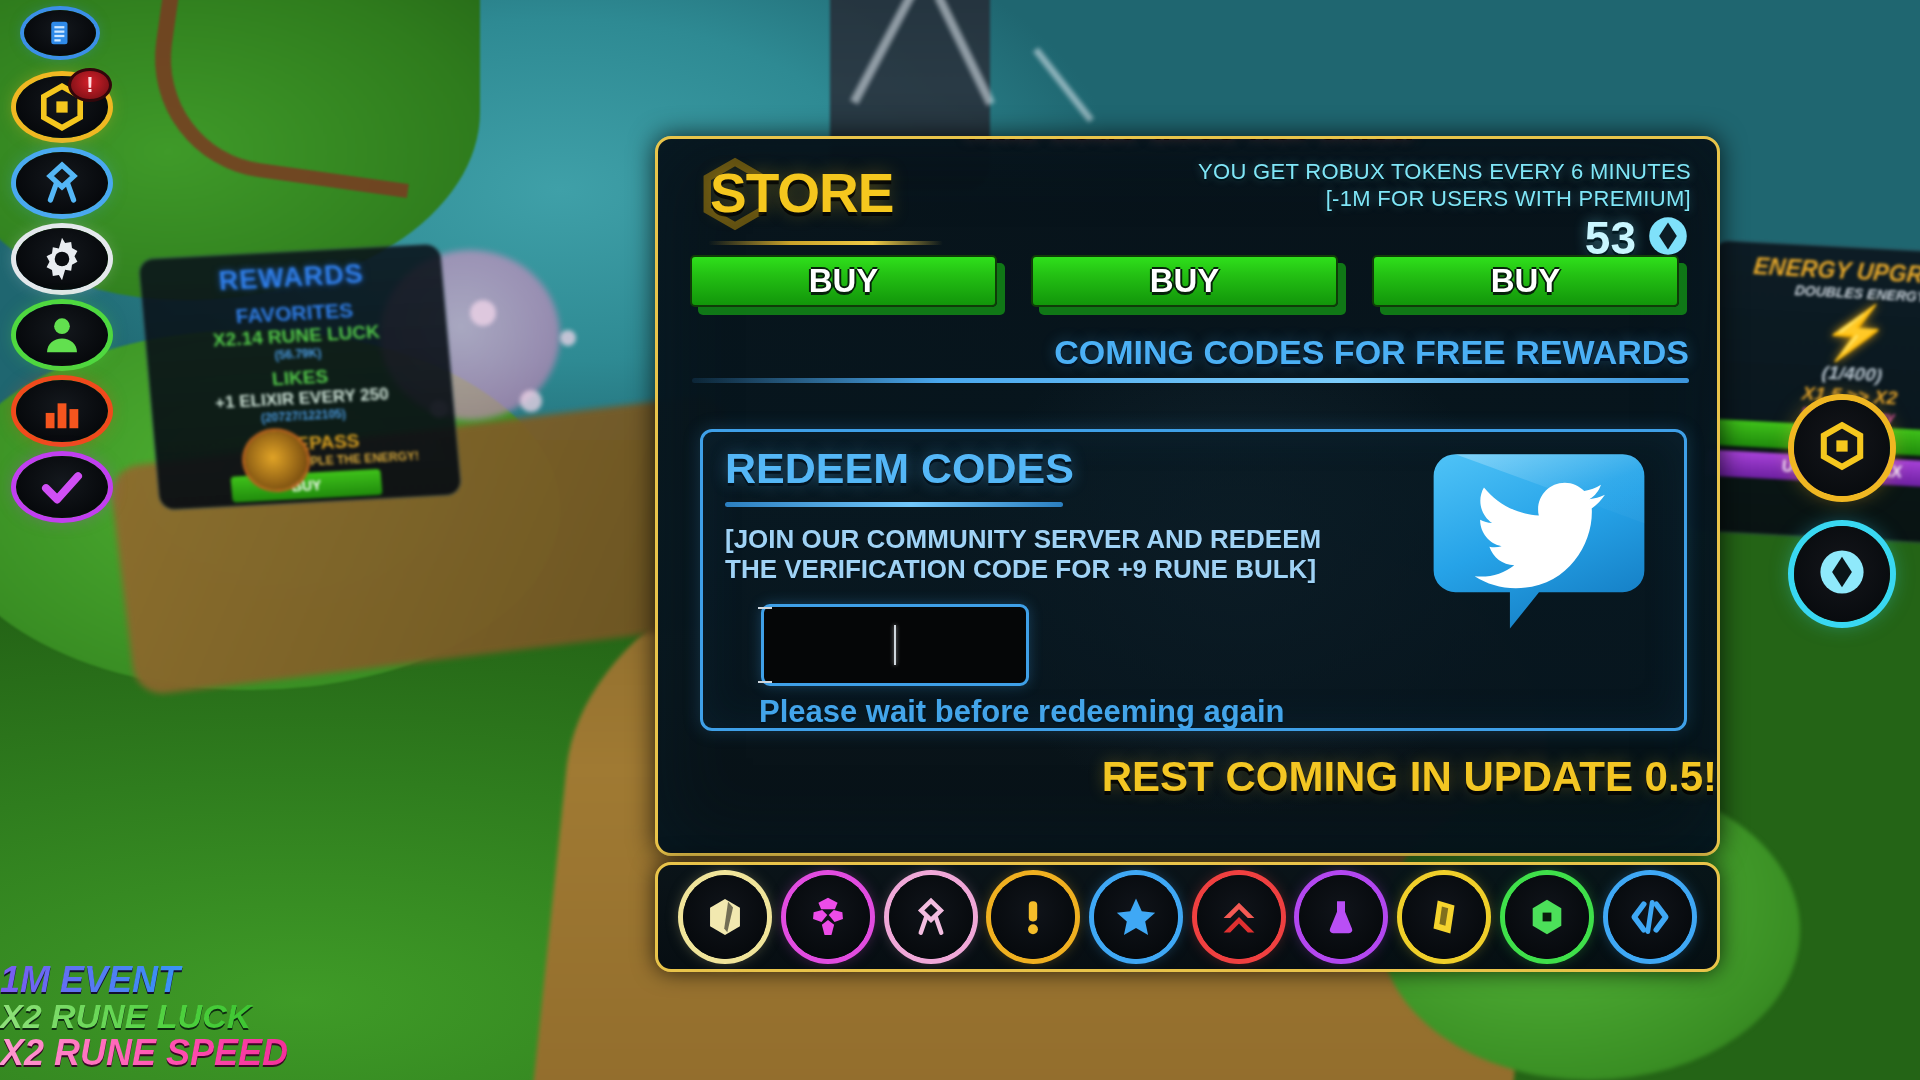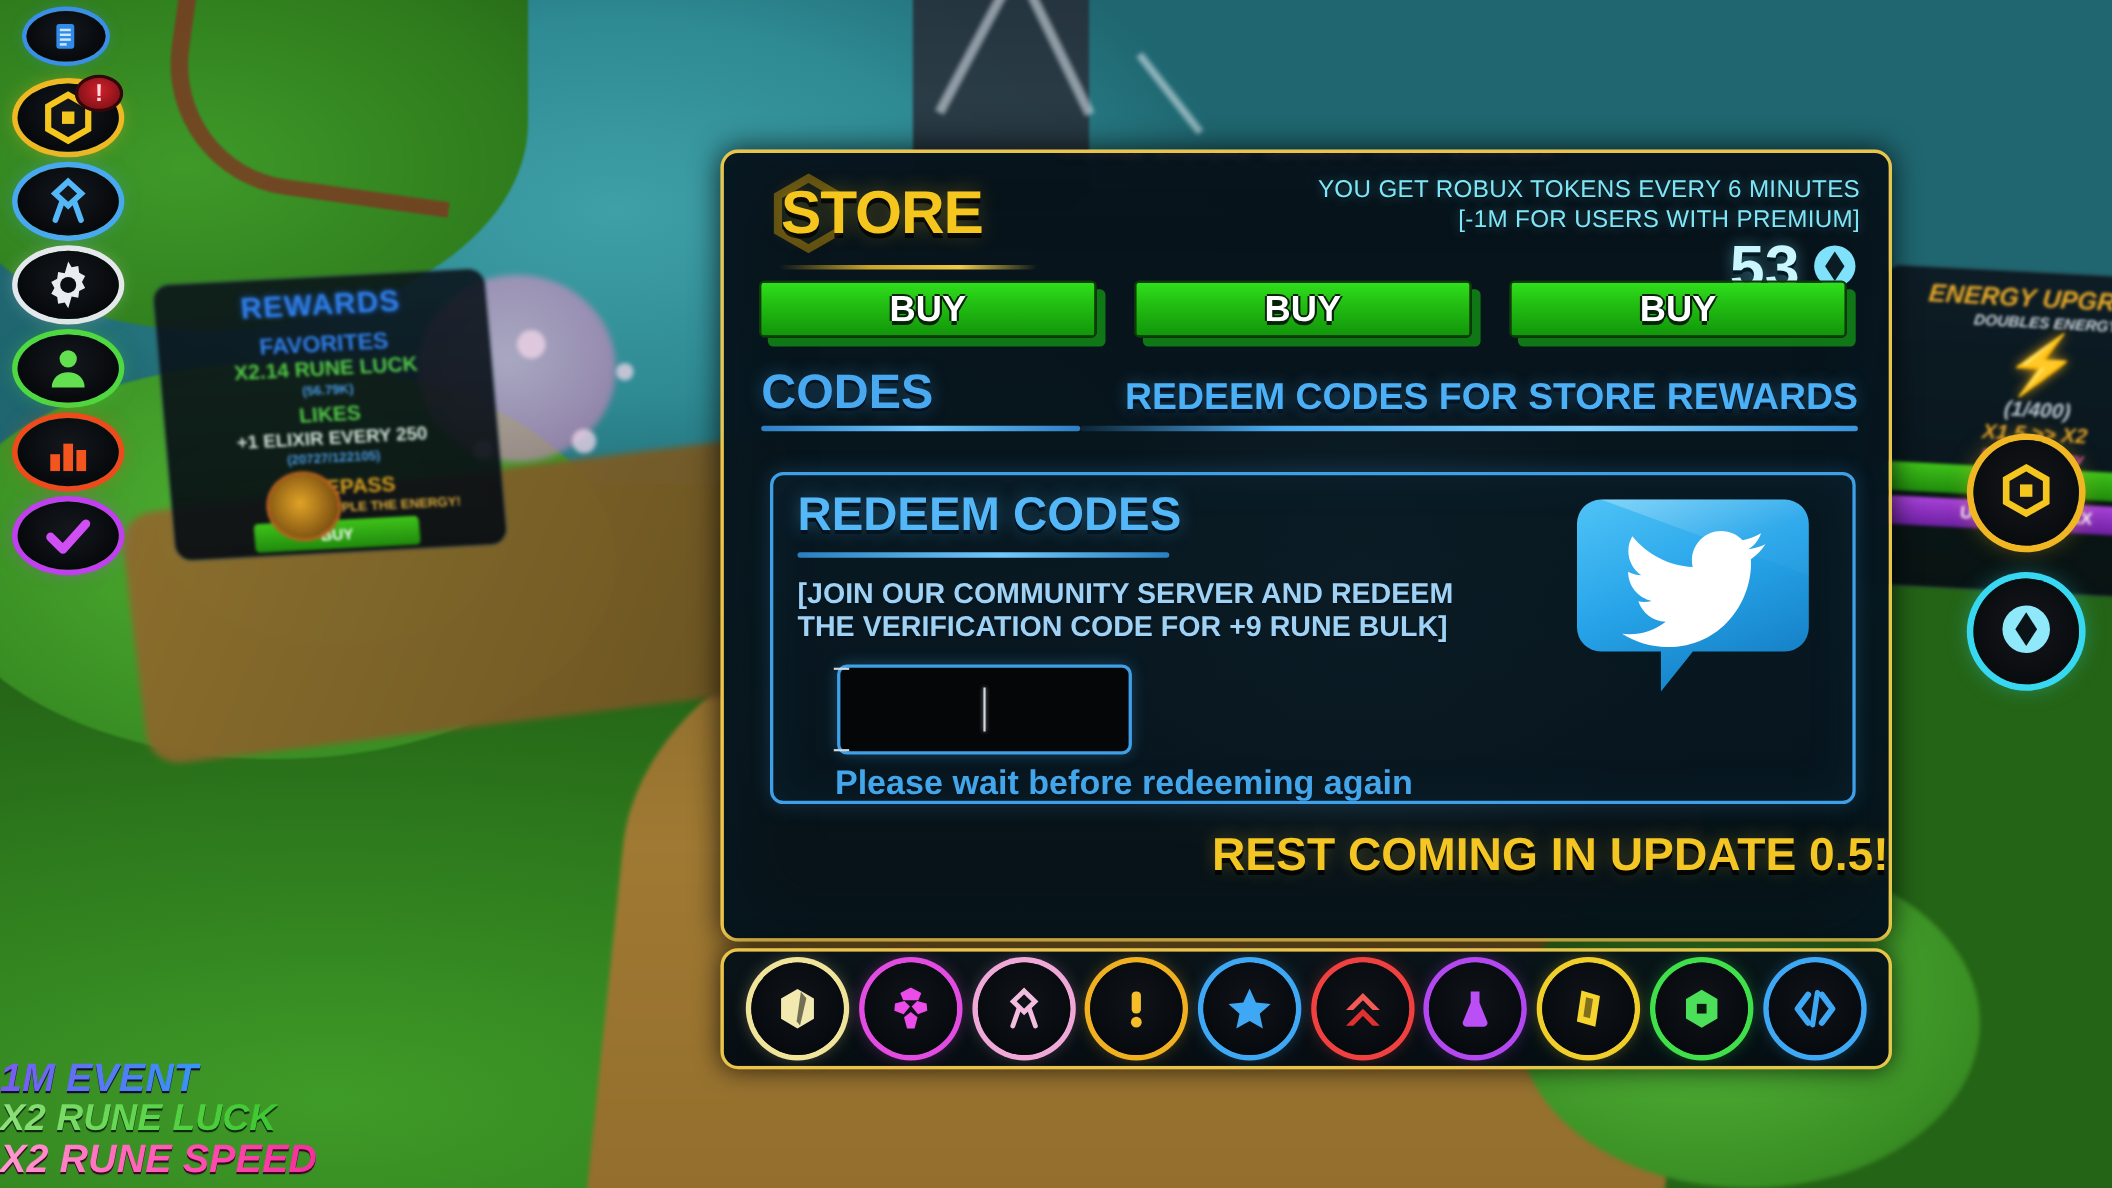--- a/index.html
+++ b/index.html
@@ -216,21 +216,21 @@
   #premium-lines div {
     font-size:22px; font-weight:normal; letter-spacing:.3px;
     color:#7fe6f7; text-shadow:0 2px 0 #02151c, 0 0 10px rgba(127,230,247,.35);
     line-height:1.22;
   }
   #currency-row {
     position:absolute; right:26px; top:72px;
     display:flex; align-items:center; gap:9px;
   }
   #currency-value {
-    font-size:57px; font-weight:bold; color:#c9f6ff;
+    font-size:46px; font-weight:bold; color:#c9f6ff;
     text-shadow:0 3px 0 #021a22, 0 0 14px rgba(110,225,250,.45);
   }
 
   
   #buy-row {
     position:absolute; left:32px; top:116px; right:28px;
     display:flex; gap:24px;
   }
   .buy-slot { flex:1; position:relative; height:56px; }
   .buy-btn {
@@ -531,26 +531,22 @@
       </div>
     </div>
     <div class="buy-slot">
       <div class="buy-btn">
         <span>BUY</span>
       </div>
     </div>
   </div>
 
   <div id="codes-head">
-    <div class="codes-title-wrap">
-      <div id="codes-title">CODES</div>
-      <div class="codes-rule"></div>
-    </div>
     <div class="codes-sub-wrap">
-      <div id="codes-sub">REDEEM CODES FOR STORE REWARDS</div>
+      <div id="codes-sub">COMING CODES FOR FREE REWARDS</div>
       <div class="codes-rule2"></div>
     </div>
   </div>
 
   <div id="redeem-card">
     <div id="redeem-title">REDEEM CODES</div>
     <div class="redeem-underline"></div>
     <div id="redeem-desc">[JOIN OUR COMMUNITY SERVER AND REDEEM THE VERIFICATION CODE FOR +9 RUNE BULK]</div>
 
     <div id="code-input">

